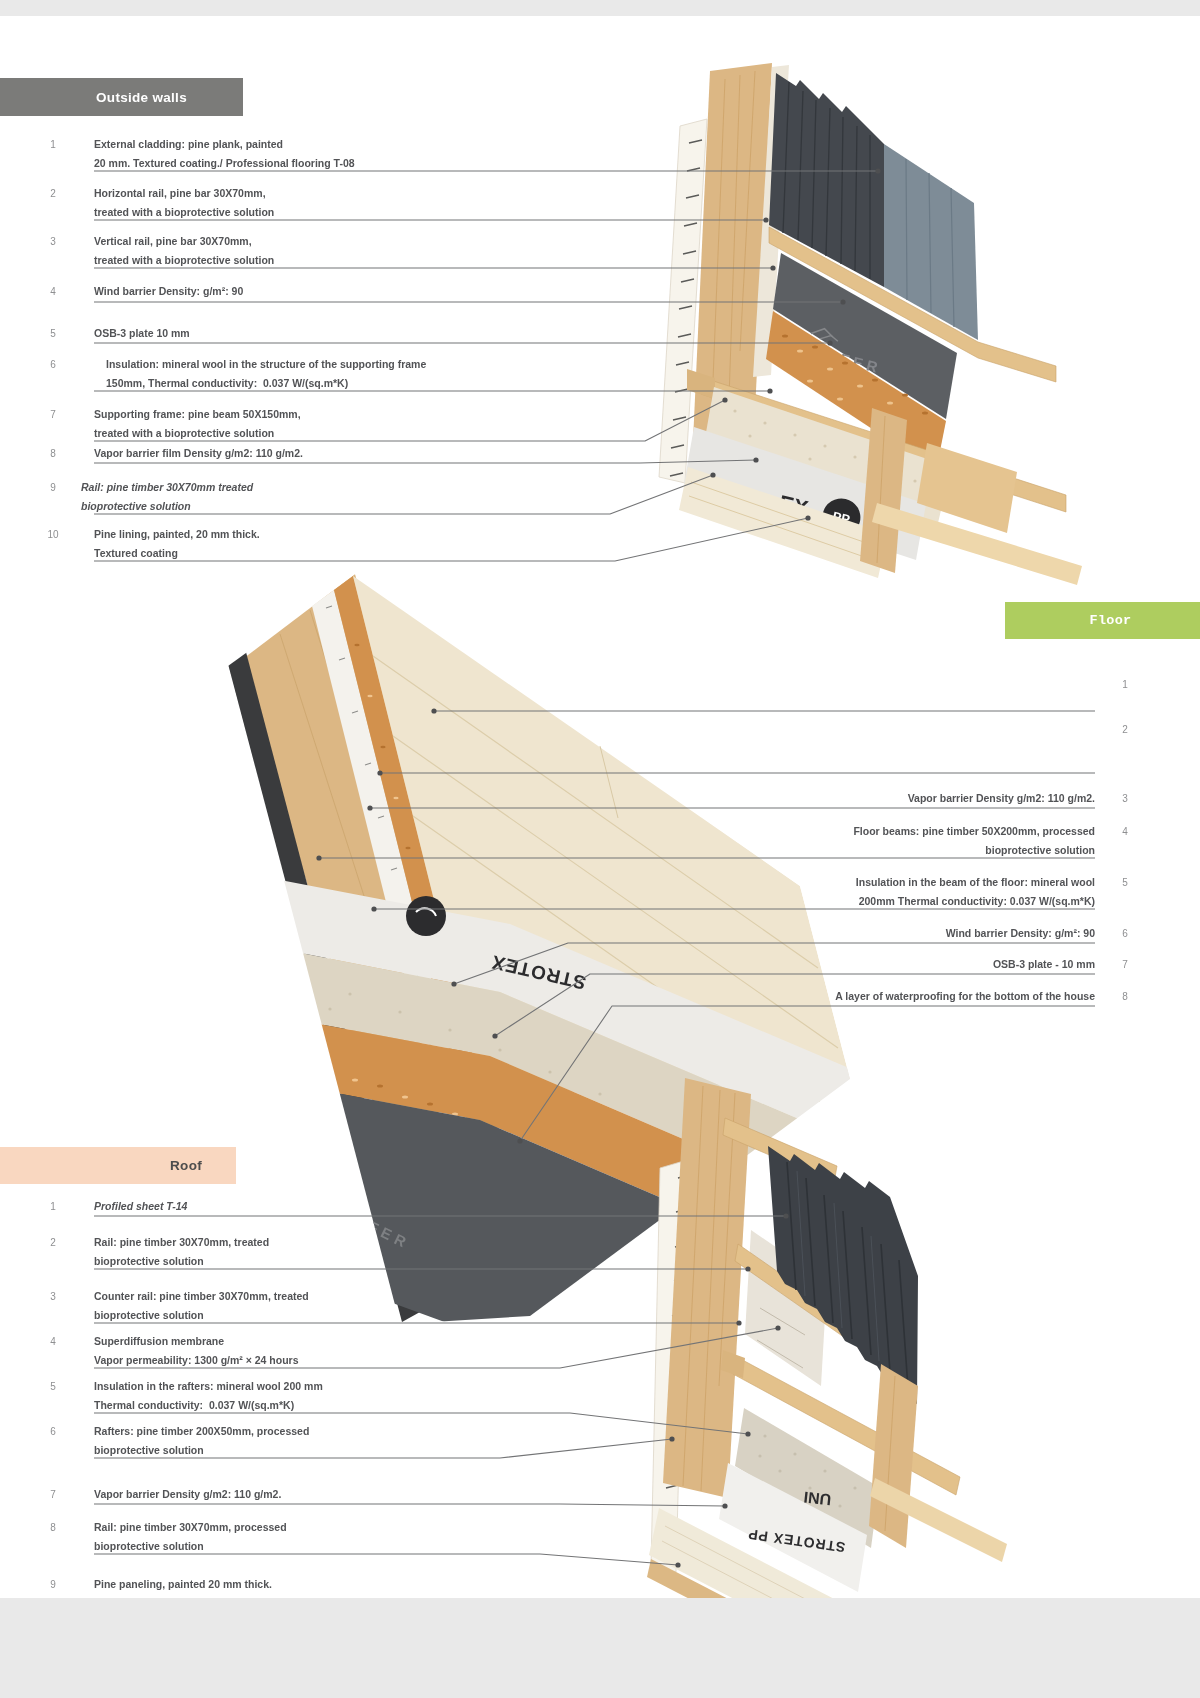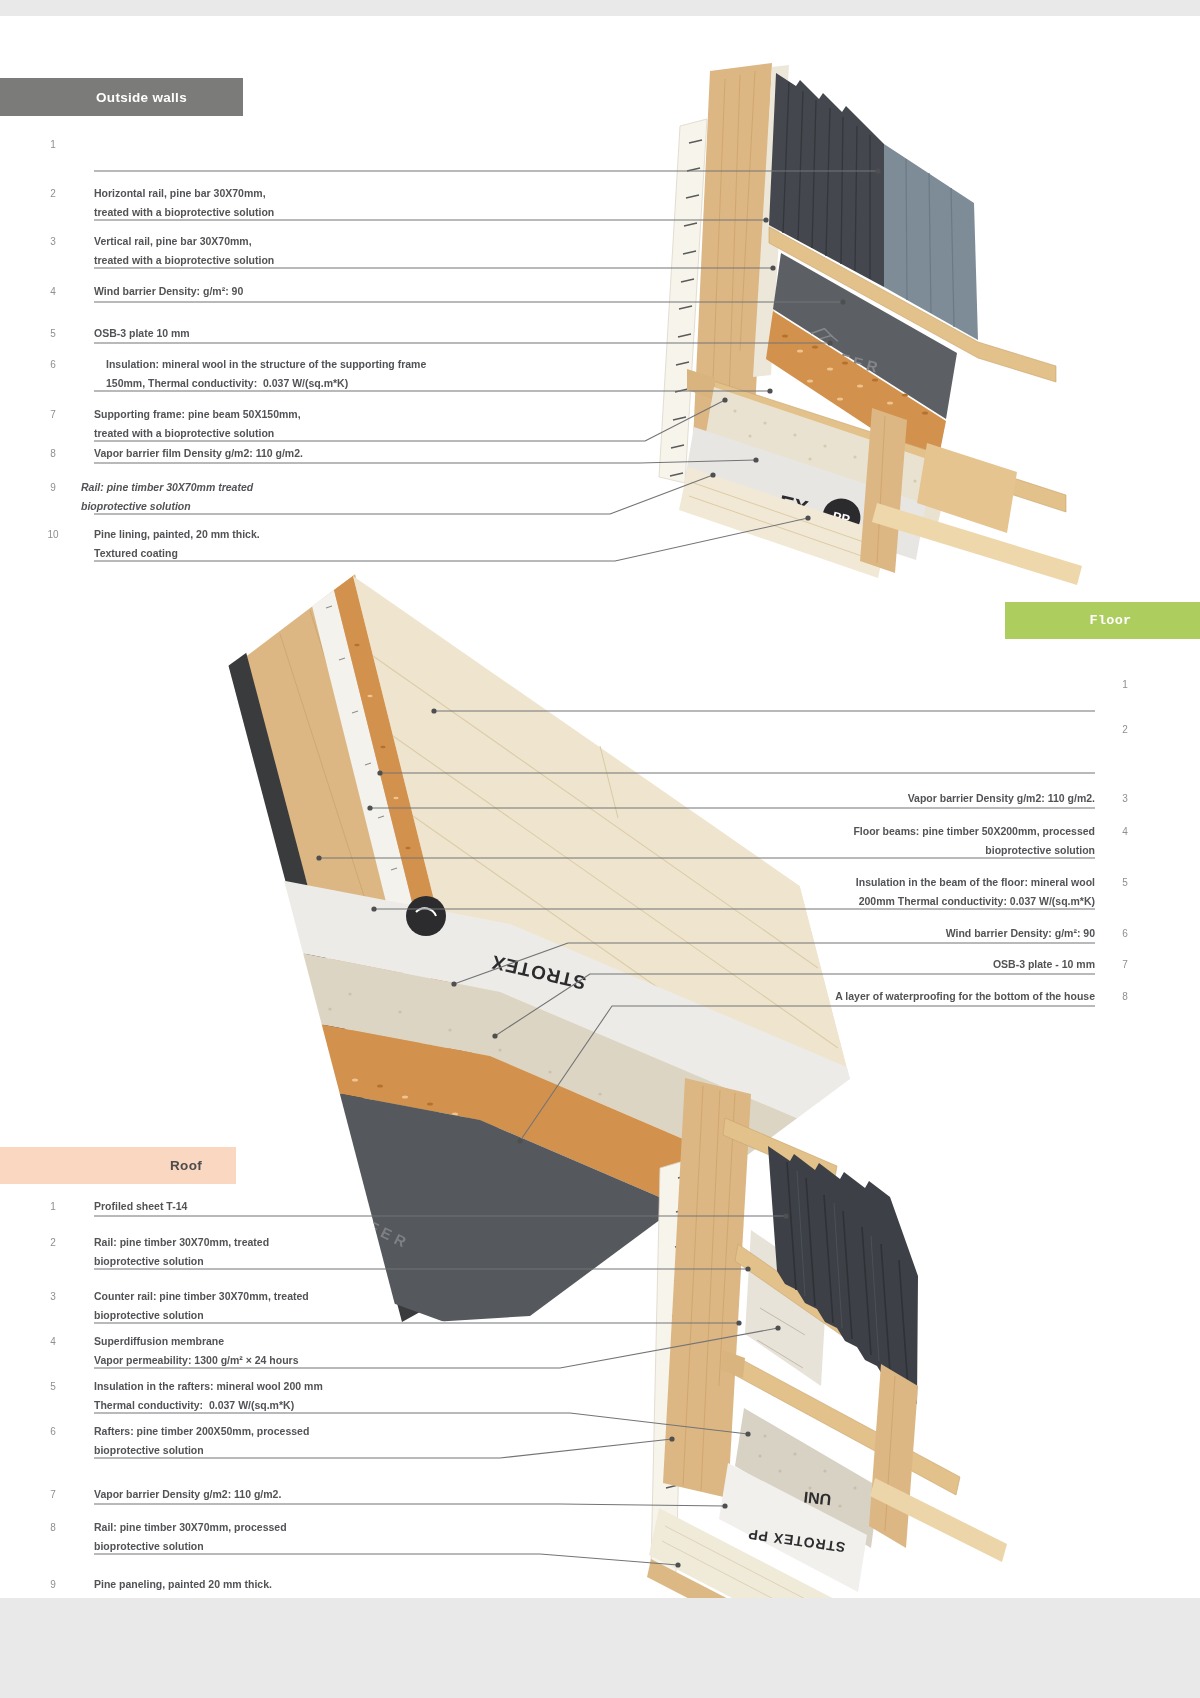--- a/index.html
+++ b/index.html
@@ -282,20 +282,22 @@
         <circle cx="778" cy="1312" r="2.6"></circle>
         <circle cx="748" cy="1418" r="2.6"></circle>
         <circle cx="672" cy="1423" r="2.6"></circle>
         <circle cx="725" cy="1490" r="2.6"></circle>
         <circle cx="678" cy="1549" r="2.6"></circle>
         <circle cx="732" cy="1588" r="2.6"></circle>
     </g>
   </svg>
 
 <div class="num" style="left: 40px; width: 26px; top: 119px;">1</div>
+    <div class="lbl" style="left: 94px; width: 384px; top: 119px;">External cladding: pine plank, painted
+20 mm. Textured coating./ Professional flooring T-08</div>
     <div class="num" style="left: 40px; width: 26px; top: 168px;">2</div>
     <div class="lbl" style="left: 94px; width: 384px; top: 168px;">Horizontal rail, pine bar 30X70mm,
 treated with a bioprotective solution</div>
     <div class="num" style="left: 40px; width: 26px; top: 216px;">3</div>
     <div class="lbl" style="left: 94px; width: 384px; top: 216px;">Vertical rail, pine bar 30X70mm,
 treated with a bioprotective solution</div>
     <div class="num" style="left: 40px; width: 26px; top: 266px;">4</div>
     <div class="lbl" style="left: 94px; width: 384px; top: 266px;">Wind barrier Density: g/m²: 90</div>
     <div class="num" style="left: 40px; width: 26px; top: 308px;">5</div>
     <div class="lbl" style="left: 94px; width: 384px; top: 308px;">OSB-3 plate 10 mm</div>
@@ -323,21 +325,21 @@
     <div class="num" style="left: 1112px; width: 26px; top: 857px;">5</div>
     <div class="lbl right" style="left: 771px; width: 324px; top: 857px;">Insulation in the beam of the floor: mineral wool
 200mm Thermal conductivity: 0.037 W/(sq.m*K)</div>
     <div class="num" style="left: 1112px; width: 26px; top: 908px;">6</div>
     <div class="lbl right" style="left: 771px; width: 324px; top: 908px;">Wind barrier Density: g/m²: 90</div>
     <div class="num" style="left: 1112px; width: 26px; top: 939px;">7</div>
     <div class="lbl right" style="left: 771px; width: 324px; top: 939px;">OSB-3 plate - 10 mm</div>
     <div class="num" style="left: 1112px; width: 26px; top: 971px;">8</div>
     <div class="lbl right" style="left: 771px; width: 324px; top: 971px;">A layer of waterproofing for the bottom of the house</div>
     <div class="num" style="left: 40px; width: 26px; top: 1181px;">1</div>
-    <div class="lbl" style="left: 94px; width: 384px; top: 1181px;">Profiled sheet T-14</div>
+    <div class="lbl" style="left: 94px; width: 384px; top: 1181px; font-style: italic;">Profiled sheet T-14</div>
     <div class="num" style="left: 40px; width: 26px; top: 1217px;">2</div>
     <div class="lbl" style="left: 94px; width: 384px; top: 1217px;">Rail: pine timber 30X70mm, treated
 bioprotective solution</div>
     <div class="num" style="left: 40px; width: 26px; top: 1271px;">3</div>
     <div class="lbl" style="left: 94px; width: 384px; top: 1271px;">Counter rail: pine timber 30X70mm, treated
 bioprotective solution</div>
     <div class="num" style="left: 40px; width: 26px; top: 1316px;">4</div>
     <div class="lbl" style="left: 94px; width: 384px; top: 1316px;">Superdiffusion membrane
 Vapor permeability: 1300 g/m² × 24 hours</div>
     <div class="num" style="left: 40px; width: 26px; top: 1361px;">5</div>

